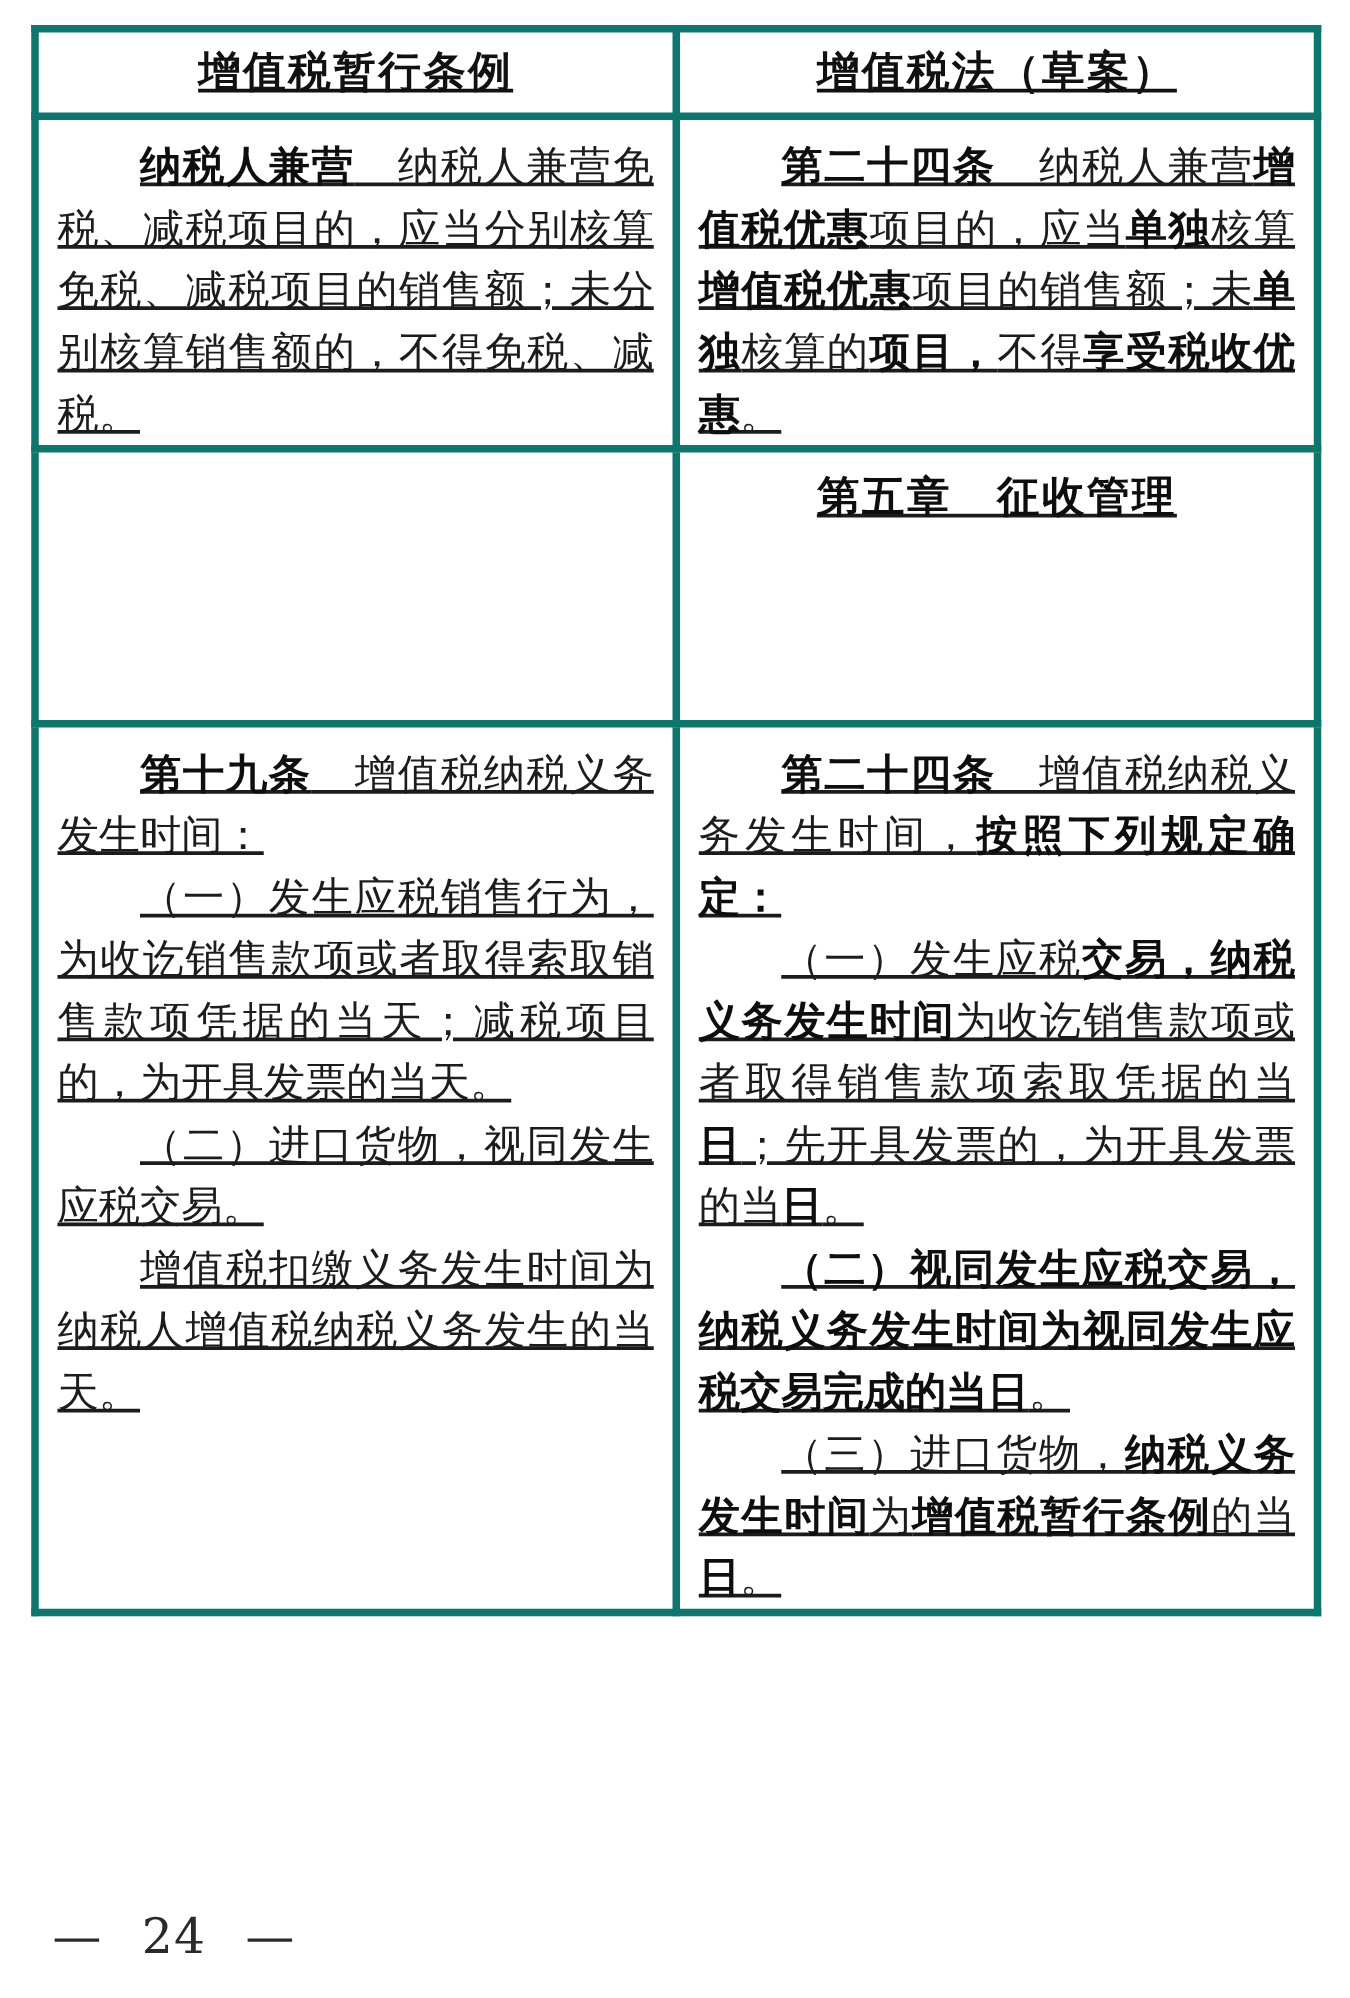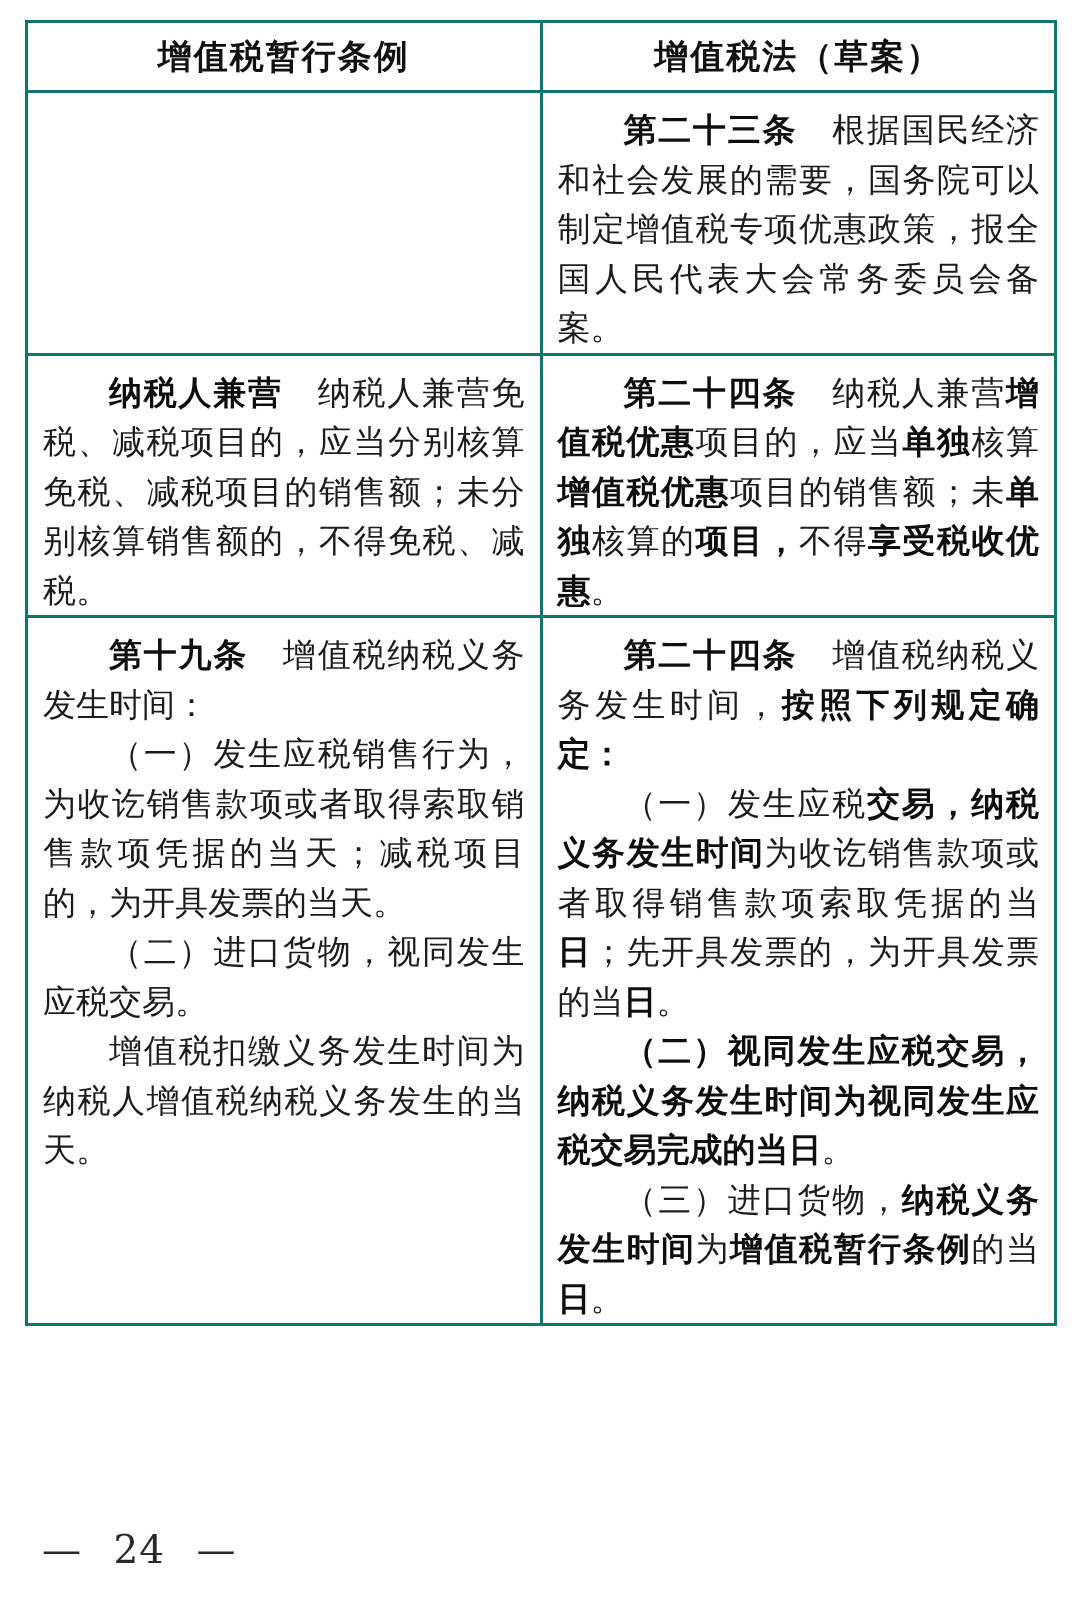--- a/index.html
+++ b/index.html
@@ -24,24 +24,25 @@
     position: absolute;
     left: 25px;
     top: 20px;
     width: 1032px;
     table-layout: fixed;
     border-collapse: collapse;
     border: 3px solid #2e2e2e;
   }
   col.half { width: 50%; }
   th, td {
-    border: 3px solid #0f766e;
+    border: 6px solid #0f766e;
     vertical-align: top;
     padding: 12px 15px 0 15px;
     overflow: hidden;
+    text-decoration: underline;
   }
   thead tr { height: 70px; }
   th {
     padding: 0;
     vertical-align: middle;
     text-align: center;
     font-family: "DejaVu Sans", "Liberation Sans", sans-serif;
     font-weight: 700;
     font-size: 34px;
     color: #111111;
@@ -100,31 +101,31 @@
       <col class="half">
     </colgroup>
     <thead>
       <tr>
         <th>增值税暂行条例</th>
         <th>增值税法（草案）</th>
       </tr>
     </thead>
     <tbody id="table-body">
         <tr>
-          <td></td>
-          <td>
-            <p class="para"><span class="seg-b">第二十三条</span><span class="seg">　根据国民经济和社会发展的需要，国务院可以制定增值税专项优惠政策，报全国人民代表大会常务委员会备案。</span></p>
-          </td>
-        </tr>
-        <tr>
           <td>
             <p class="para"><span class="seg-b">纳税人兼营</span><span class="seg">　纳税人兼营免税、减税项目的，应当分别核算免税、减税项目的销售额；未分别核算销售额的，不得免税、减税。</span></p>
           </td>
           <td>
             <p class="para"><span class="seg-b">第二十四条</span><span class="seg">　纳税人兼营</span><span class="seg-b">增值税优惠</span><span class="seg">项目的，应当</span><span class="seg-b">单独</span><span class="seg">核算</span><span class="seg-b">增值税优惠</span><span class="seg">项目的销售额；未</span><span class="seg-b">单独</span><span class="seg">核算的</span><span class="seg-b">项目，</span><span class="seg">不得</span><span class="seg-b">享受税收优惠</span><span class="seg">。</span></p>
+          </td>
+        </tr>
+        <tr>
+          <td></td>
+          <td>
+            <p class="chapter"><span class="seg-b">第五章　征收管理</span></p>
           </td>
         </tr>
         <tr>
           <td>
             <p class="para"><span class="seg-b">第十九条</span><span class="seg">　增值税纳税义务发生时间：</span></p>
             <p class="para"><span class="seg">（一）发生应税销售行为，为收讫销售款项或者取得索取销售款项凭据的当天；减税项目的，为开具发票的当天。</span></p>
             <p class="para"><span class="seg">（二）进口货物，视同发生应税交易。</span></p>
             <p class="para"><span class="seg">增值税扣缴义务发生时间为纳税人增值税纳税义务发生的当天。</span></p>
           </td>
           <td>

